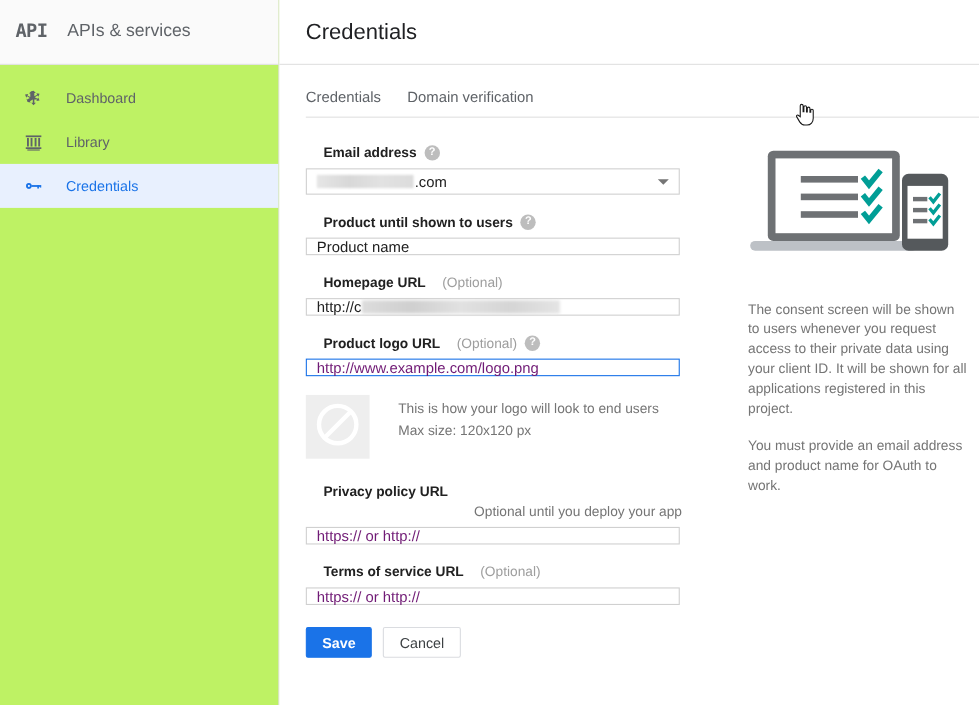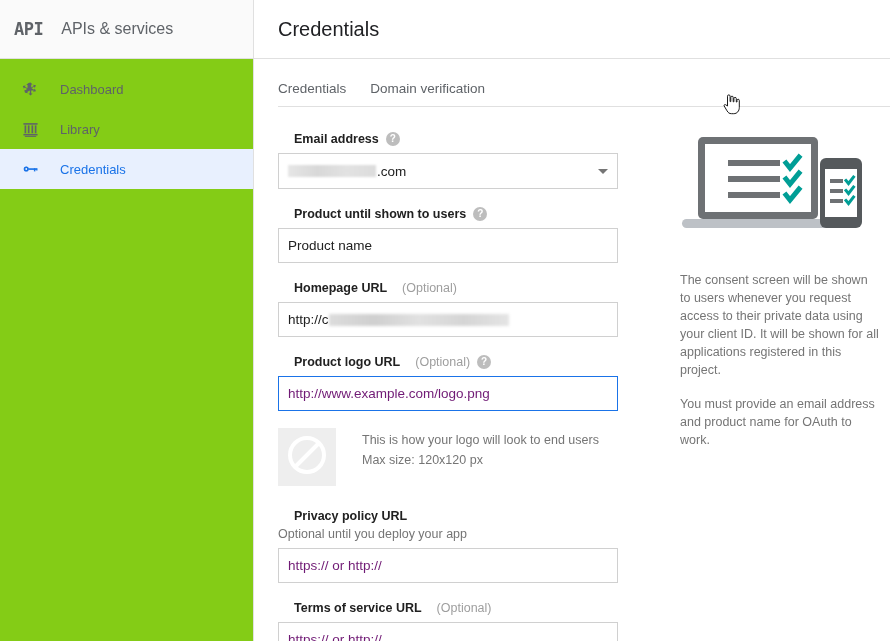--- a/index.html
+++ b/index.html
@@ -7,21 +7,21 @@
     width: 890px; height: 641px;
     font-family: "Liberation Sans", sans-serif;
     background: #ffffff;
     overflow: hidden;
   }
   .app { display: flex; width: 890px; height: 641px; }
 
   
   .sidebar {
     width: 254px; min-width: 254px; height: 641px;
-    background: #84cc16;
+    background: #bef264;
     border-right: 1px solid #e0e0e0;
     display: flex; flex-direction: column;
   }
   .sidebar-header {
     height: 59px; min-height: 59px;
     display: flex; align-items: center;
     padding-left: 14px;
     border-bottom: 1px solid #e0e0e0;
     background: #fafafa;
   }
@@ -116,46 +116,47 @@
     line-height: 16px;
     padding-left: 16px;
   }
   .flabel .optional { font-weight: normal; color: #9e9e9e; margin-left: 15px; }
   .subtext {
     font-size: 12.5px;
     color: #757575;
     margin-top: -4px;
     margin-bottom: 6px;
     line-height: 16px;
+    text-align: right;
   }
   .help-ic {
     display: inline-flex; align-items: center; justify-content: center;
     width: 14px; height: 14px; border-radius: 50%;
     background: #bdbdbd; color: #fff;
     font-size: 10px; font-weight: bold;
     margin-left: 7px; line-height: 1;
     cursor: pointer;
     font-family: "Liberation Sans", sans-serif;
   }
   .inp {
-    width: 340px; height: 35px;
+    width: 340px; height: 16px;
     border: 1px solid #d0d0d0;
     background: #fff;
     font-size: 13.5px;
     color: #212121;
     padding: 0 9px;
     font-family: "Liberation Sans", sans-serif;
     outline: none;
     display: flex; align-items: center;
   }
   .inp.placeholder-style { color: #701a75; text-align: right; }
   .inp.focused { border: 1px solid #1a73e8; }
   .select {
     position: relative;
-    width: 340px; height: 36px;
+    width: 340px; height: 24px;
     border: 1px solid #d0d0d0;
     background: #fff;
     display: flex; align-items: center;
     padding: 0 9px;
     font-size: 13.5px;
     color: #212121;
     cursor: pointer;
   }
   .select .caret {
     position: absolute; right: 9px; top: 50%;

